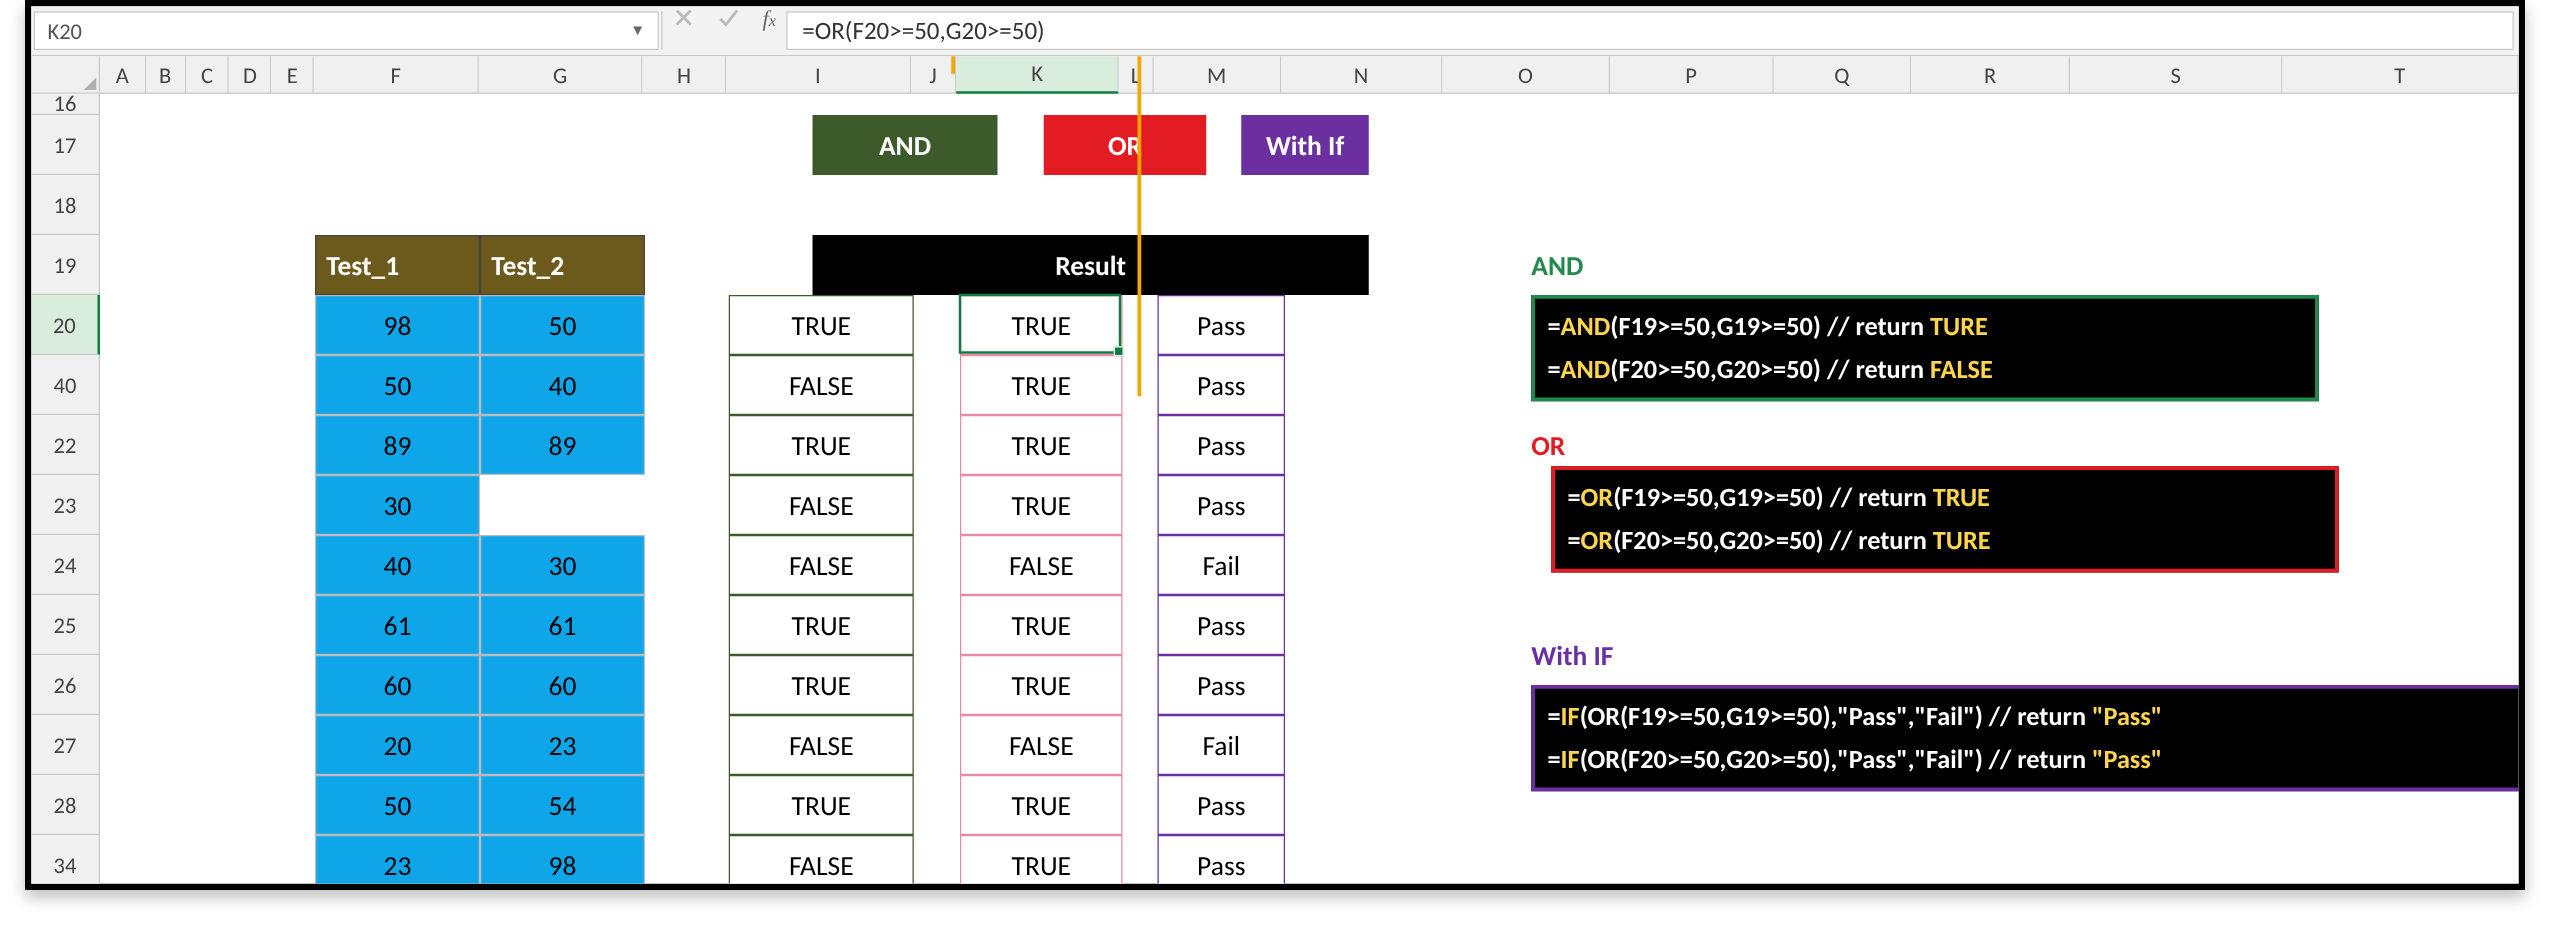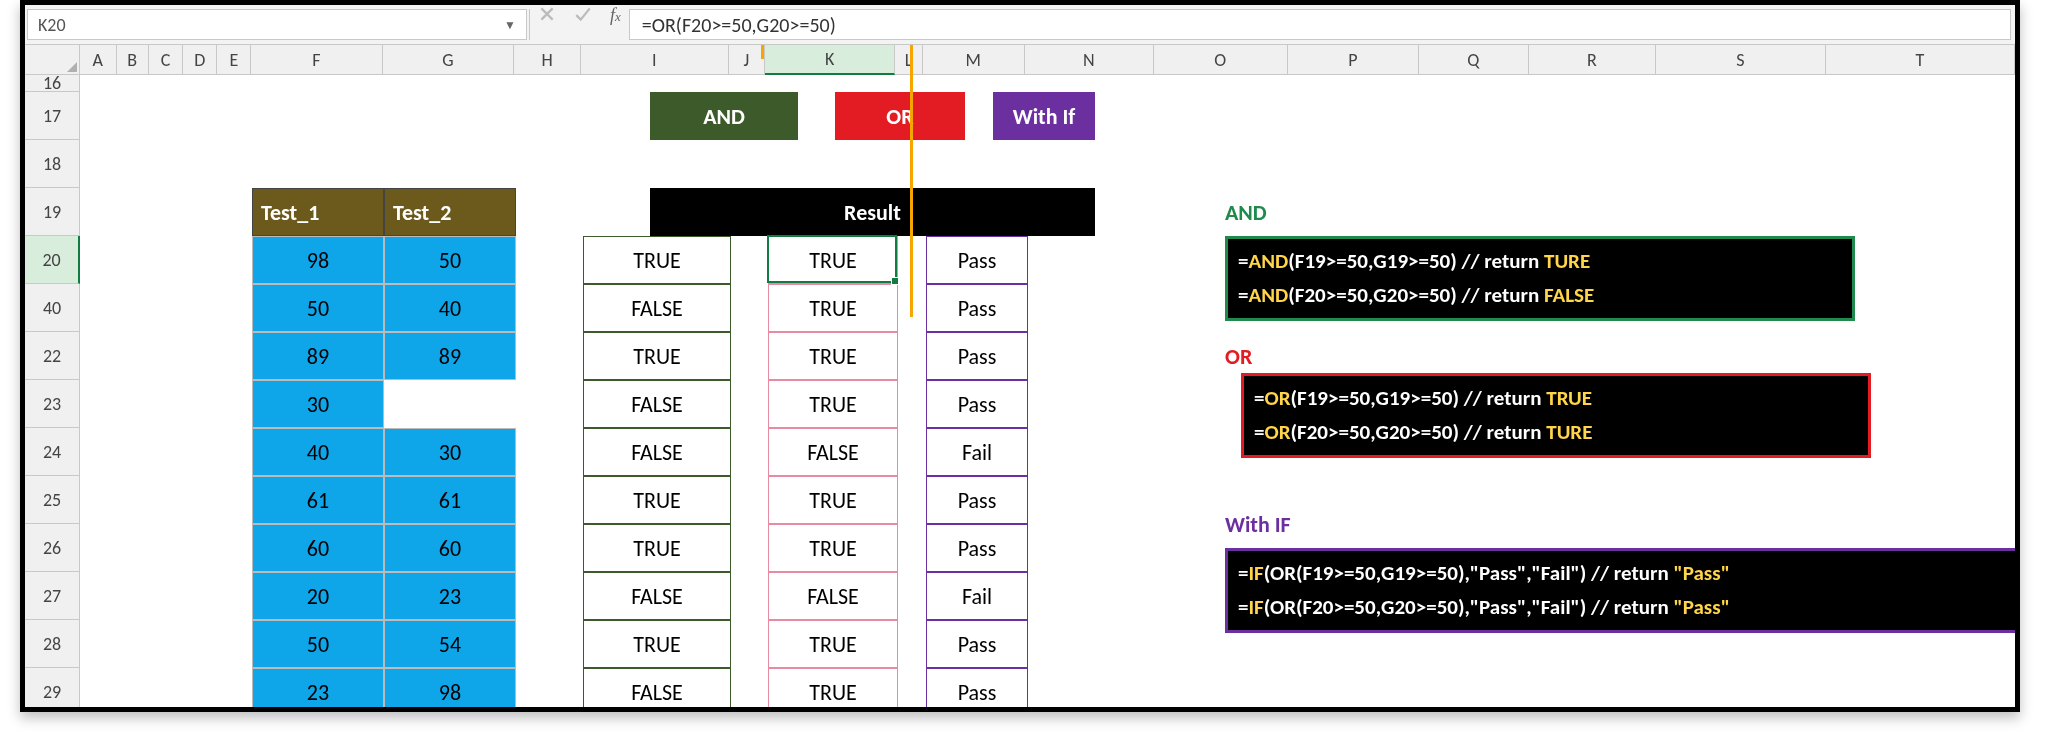--- a/index.html
+++ b/index.html
@@ -268,21 +268,21 @@
         <div class="row-h" style="height: 48px;">19</div>
         <div class="row-h active" style="height: 48px;">20</div>
         <div class="row-h" style="height: 48px;">40</div>
         <div class="row-h" style="height: 48px;">22</div>
         <div class="row-h" style="height: 48px;">23</div>
         <div class="row-h" style="height: 48px;">24</div>
         <div class="row-h" style="height: 48px;">25</div>
         <div class="row-h" style="height: 48px;">26</div>
         <div class="row-h" style="height: 48px;">27</div>
         <div class="row-h" style="height: 48px;">28</div>
-        <div class="row-h" style="height: 48px;">29</div>
+        <div class="row-h" style="height: 48px;">34</div>
       </div>
     <div class="cells">
 
       <div class="orange-callout" style="left:681px; top:-68px; width:3px; height:0px; border:none; border-left:3px solid #f7a600; height:52px"></div>
       <div class="orange-callout" style="left:830px; top:-68px; width:3px; height:310px; border:none; border-left:3px solid #f7a600"></div>
 
       <div class="cell band-and" style="left:570px; top:17px; width:148px; height:48px">AND</div>
       <div class="cell band-or" style="left:755px; top:17px; width:130px; height:48px">OR</div>
       <div class="cell band-if" style="left:913px; top:17px; width:102px; height:48px">With If</div>
 

